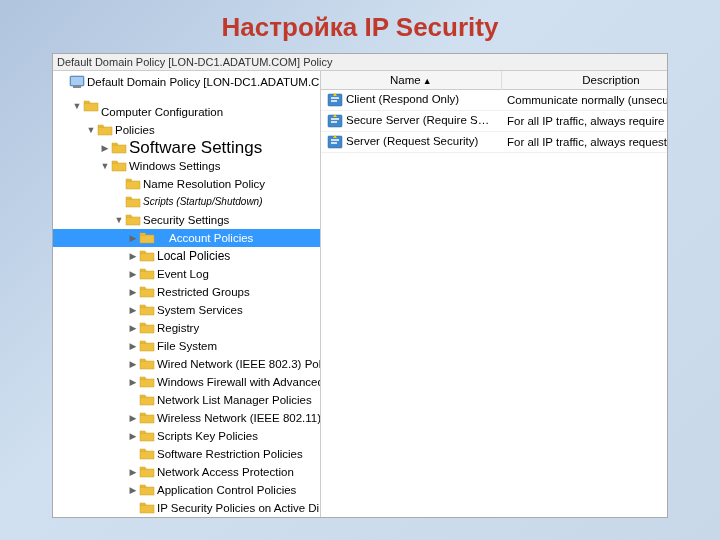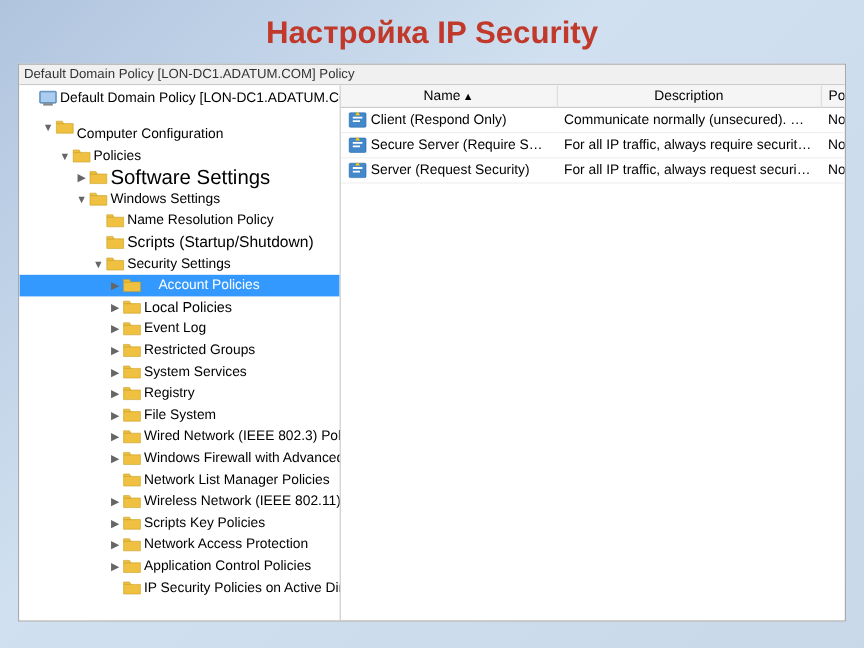--- a/index.html
+++ b/index.html
@@ -14,21 +14,21 @@
       align-items: center;
     }
     .page-title {
       font-size: 26px;
       font-weight: bold;
       color: #c0392b;
       margin: 12px 0 10px 0;
       text-align: left;
     }
     .main-window {
-      width: 690px;
+      width: 616px;
       height: 465px;
       background: #fff;
       border: 1px solid #aaa;
       display: flex;
       flex-direction: column;
       font-size: 11.5px;
       color: #000;
       overflow: hidden;
     }
     .window-header {
@@ -218,21 +218,21 @@
           <span style="font-size: 11.5px;">Name Resolution Policy</span>
         </div>
         <div class="tree-item indent5">
           <span class="expand-icon"></span>
           <span class="folder-icon">
             <svg width="16" height="16" viewBox="0 0 16 16">
       <path d="M1,5 L1,13 L15,13 L15,5 Z" fill="#f0c040" stroke="#c8a020" stroke-width="0.5"></path>
       <path d="M1,5 L1,3 L6,3 L7,5 Z" fill="#f0c040" stroke="#c8a020" stroke-width="0.5"></path>
     </svg>
           </span>
-          <span style="font-size: 13px;">Scripts (Startup/Shutdown)</span>
+          <span style="font-size: 10px; font-style: italic;">Scripts (Startup/Shutdown)</span>
         </div>
         <div class="tree-item indent5">
           <span class="expand-icon">▼</span>
           <span class="folder-icon">
             <svg width="16" height="16" viewBox="0 0 16 16">
       <path d="M1,5 L1,13 L15,13 L15,5 Z" fill="#f0c040" stroke="#c8a020" stroke-width="0.5"></path>
       <path d="M1,5 L1,3 L6,3 L7,5 Z" fill="#f0c040" stroke="#c8a020" stroke-width="0.5"></path>
     </svg>
           </span>
           <span style="font-size: 11.5px;">Security Settings</span>
@@ -349,20 +349,30 @@
         </div>
         <div class="tree-item indent6">
           <span class="expand-icon">▶</span>
           <span class="folder-icon">
             <svg width="16" height="16" viewBox="0 0 16 16">
       <path d="M1,5 L1,13 L15,13 L15,5 Z" fill="#f0c040" stroke="#c8a020" stroke-width="0.5"></path>
       <path d="M1,5 L1,3 L6,3 L7,5 Z" fill="#f0c040" stroke="#c8a020" stroke-width="0.5"></path>
     </svg>
           </span>
           <span style="font-size: 11.5px;">Scripts Key Policies</span>
+        </div>
+        <div class="tree-item indent6">
+          <span class="expand-icon"></span>
+          <span class="folder-icon">
+            <svg width="16" height="16" viewBox="0 0 16 16">
+      <path d="M1,5 L1,13 L15,13 L15,5 Z" fill="#f0c040" stroke="#c8a020" stroke-width="0.5"></path>
+      <path d="M1,5 L1,3 L6,3 L7,5 Z" fill="#f0c040" stroke="#c8a020" stroke-width="0.5"></path>
+    </svg>
+          </span>
+          <span style="font-size: 11.5px;">Software Restriction Policies</span>
         </div>
         <div class="tree-item indent6">
           <span class="expand-icon">▶</span>
           <span class="folder-icon">
             <svg width="16" height="16" viewBox="0 0 16 16">
       <path d="M1,5 L1,13 L15,13 L15,5 Z" fill="#f0c040" stroke="#c8a020" stroke-width="0.5"></path>
       <path d="M1,5 L1,3 L6,3 L7,5 Z" fill="#f0c040" stroke="#c8a020" stroke-width="0.5"></path>
     </svg>
           </span>
           <span style="font-size: 11.5px;">Network Access Protection</span>

